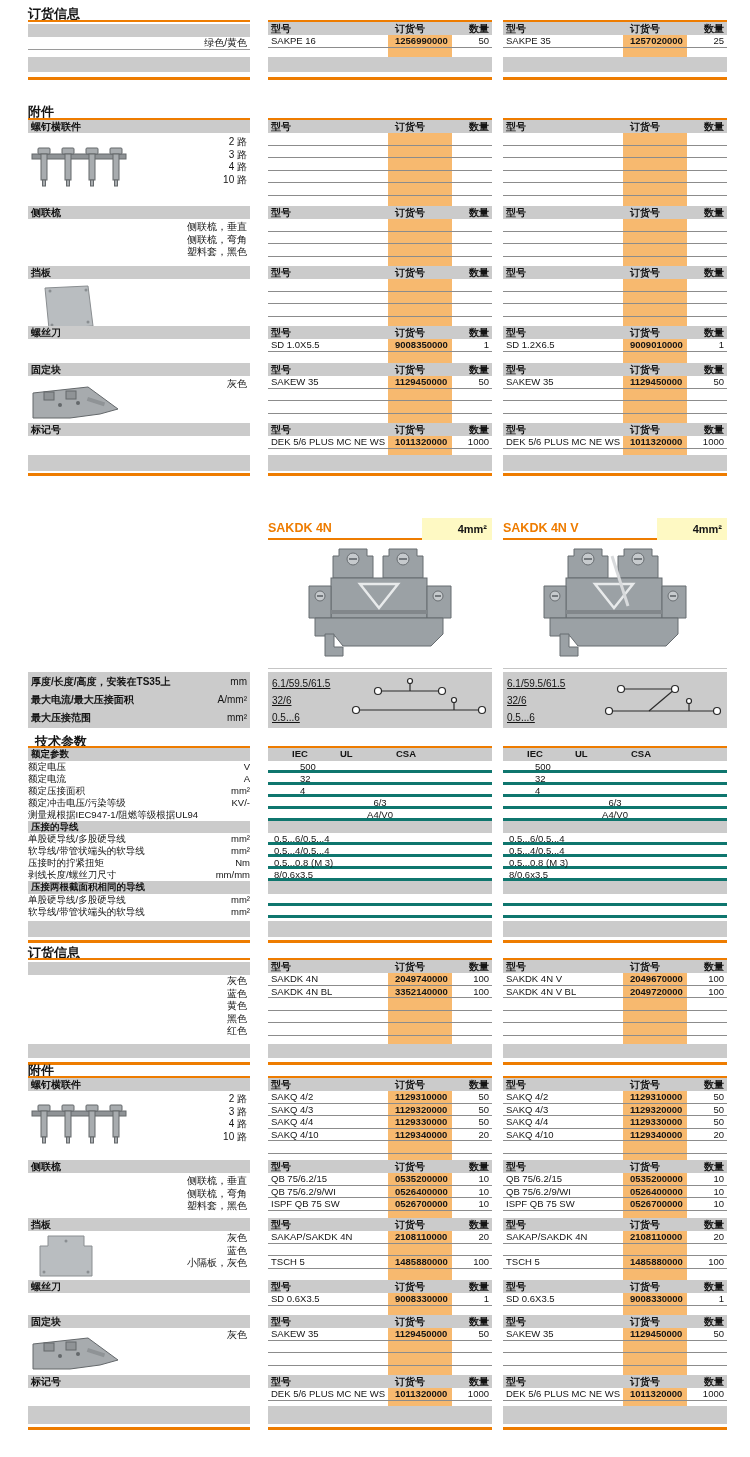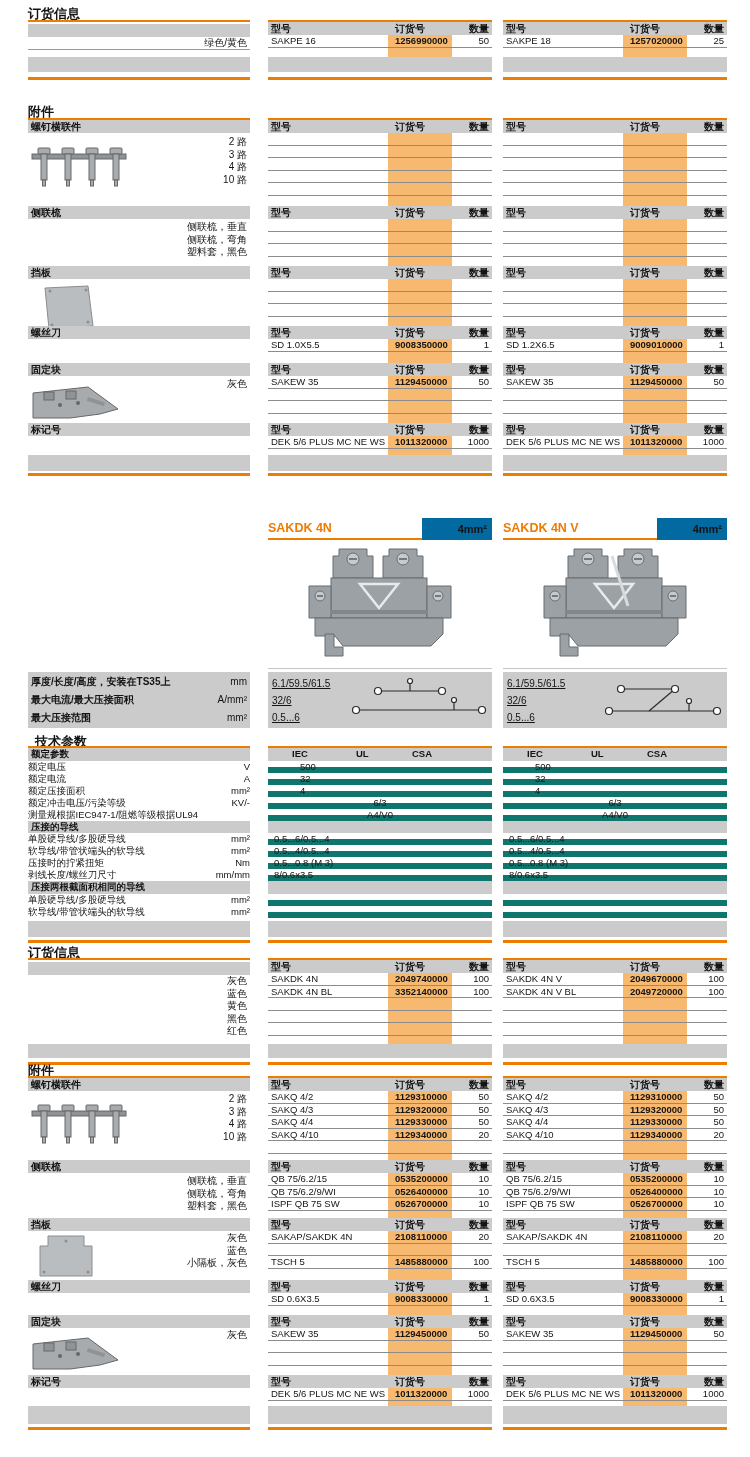--- a/index.html
+++ b/index.html
@@ -23,43 +23,43 @@
   .hd{display:flex;background:#cbcbcb;height:13px;line-height:13px;font-weight:bold;font-size:10px;}
   .tr{display:flex;height:12.6px;line-height:11.5px;border-bottom:1px solid #8c8c8c;align-items:center;box-sizing:border-box;}
   .cA{width:117px;padding-left:3px;white-space:nowrap;overflow:hidden;}
   .cB{width:67px;padding-left:7px;font-weight:bold;white-space:nowrap;}
   .cC{flex:1;text-align:right;padding-right:3px;}
   
   .optrow{height:12.6px;line-height:12.6px;text-align:right;padding-right:3px;font-size:10px;box-sizing:border-box;}
   .optrow.bordered{border-bottom:1px solid #9a9a9a;}
   
   .ptitle{color:#ee7c00;font-weight:bold;font-size:12.5px;line-height:20px;}
-  .badge{position:absolute;right:0;top:0;width:70px;height:22px;background:#0369a1;
+  .badge{position:absolute;right:0;top:0;width:70px;height:22px;background:#fef9c3;
          font-weight:bold;font-size:11px;line-height:22px;text-align:right;padding-right:5px;box-sizing:border-box;}
   .divline{height:1px;background:#c5c5c5;}
   
   .dimband{background:#cbcbcb;height:56px;box-sizing:border-box;padding:1px 3px;}
   .dimrow{display:flex;height:18px;line-height:18px;}
   .dimrow .dlab{flex:1;font-weight:bold;white-space:nowrap;overflow:hidden;}
   .dimrow .dunit{text-align:right;white-space:nowrap;}
   .prodband{position:absolute;left:0;right:0;background:#cbcbcb;height:56px;display:flex;
             align-items:center;padding:2px 4px;box-sizing:border-box;}
   .pvals{width:80px;text-decoration:underline;}
   .pval{height:17px;line-height:17px;font-size:10px;}
   .schem{flex:1;text-align:right;}
   
   .techwrap{position:absolute;left:0;right:0;}
   .dimrow.t{height:12px;line-height:12px;font-size:9.5px;justify-content:center;}
   .dimrow.t .dlab{font-weight:normal;}
   .techhd{display:flex;background:#cbcbcb;height:12.5px;line-height:12.5px;font-weight:bold;font-size:9.5px;}
-  .th0{margin-left:24px;width:64px;}
+  .th0{margin-left:24px;width:48px;}
   .th1{width:56px;}
   .th2{flex:1;}
   .bandsp{height:12.5px;background:#cbcbcb;}
-  .vrow{height:12px;line-height:11px;border-bottom:6px solid #0f766e;font-size:9.5px;box-sizing:border-box;}
+  .vrow{height:12px;line-height:11px;border-bottom:3px solid #0f766e;font-size:9.5px;box-sizing:border-box;}
   .v-iec{padding-left:32px;}
   .v-center{text-align:center;}
   .v-left{padding-left:6px;}
   svg{display:block;}
 </style>
 </head>
 <body>
 
 <div class="abs cl" style="top:5px;height:92px">
   <div class="abs h2" style="top:0">订货信息</div>
@@ -90,21 +90,21 @@
 </div>
 <div class="abs cr" style="top:5px;height:92px">
   <div class="stripe" style="top:30px;height:22px"></div>
   <div class="otbl tbl-top" style="top:15px">
       <div class="hd">
         <span class="cA">型号</span>
         <span class="cB">订货号</span>
         <span class="cC">数量</span>
       </div>
       <div class="tr">
-        <span class="cA">SAKPE 18</span>
+        <span class="cA">SAKPE 35</span>
         <span class="cB">1257020000</span>
         <span class="cC">25</span>
       </div>
     </div>
   <div class="abs bandfill layer1" style="top:52px;height:15px"></div>
   <div class="abs orule3" style="top:72px"></div>
 </div>
 
 <div class="abs h2" style="left:28px;top:103px;width:200px">附件</div>
 

